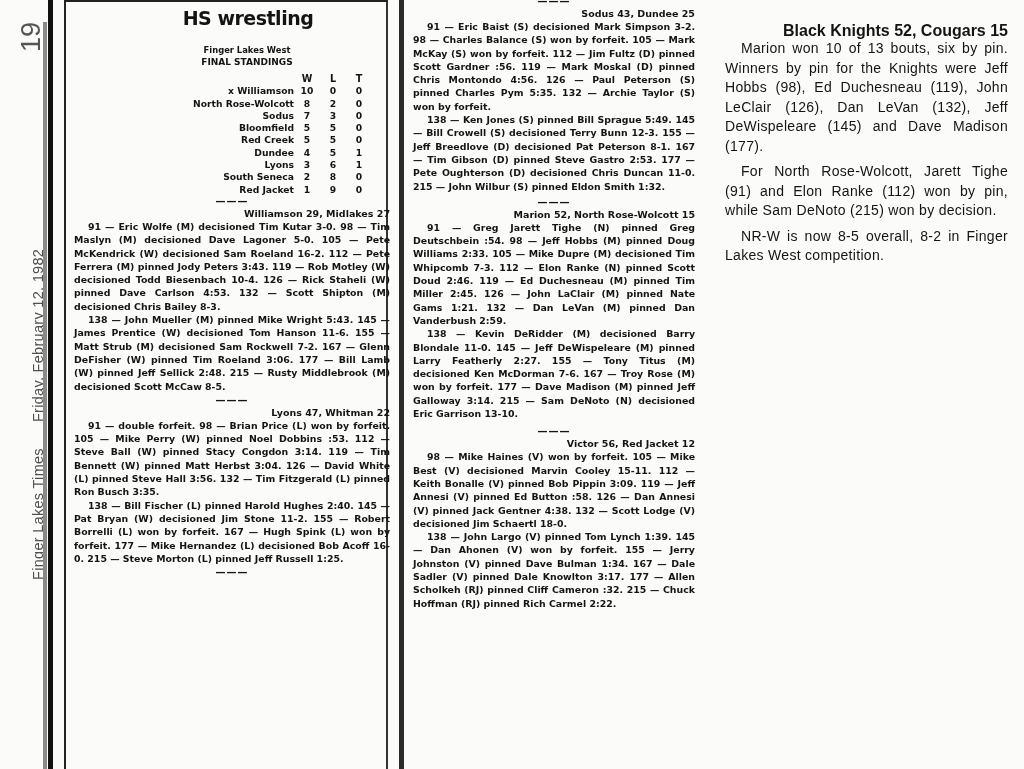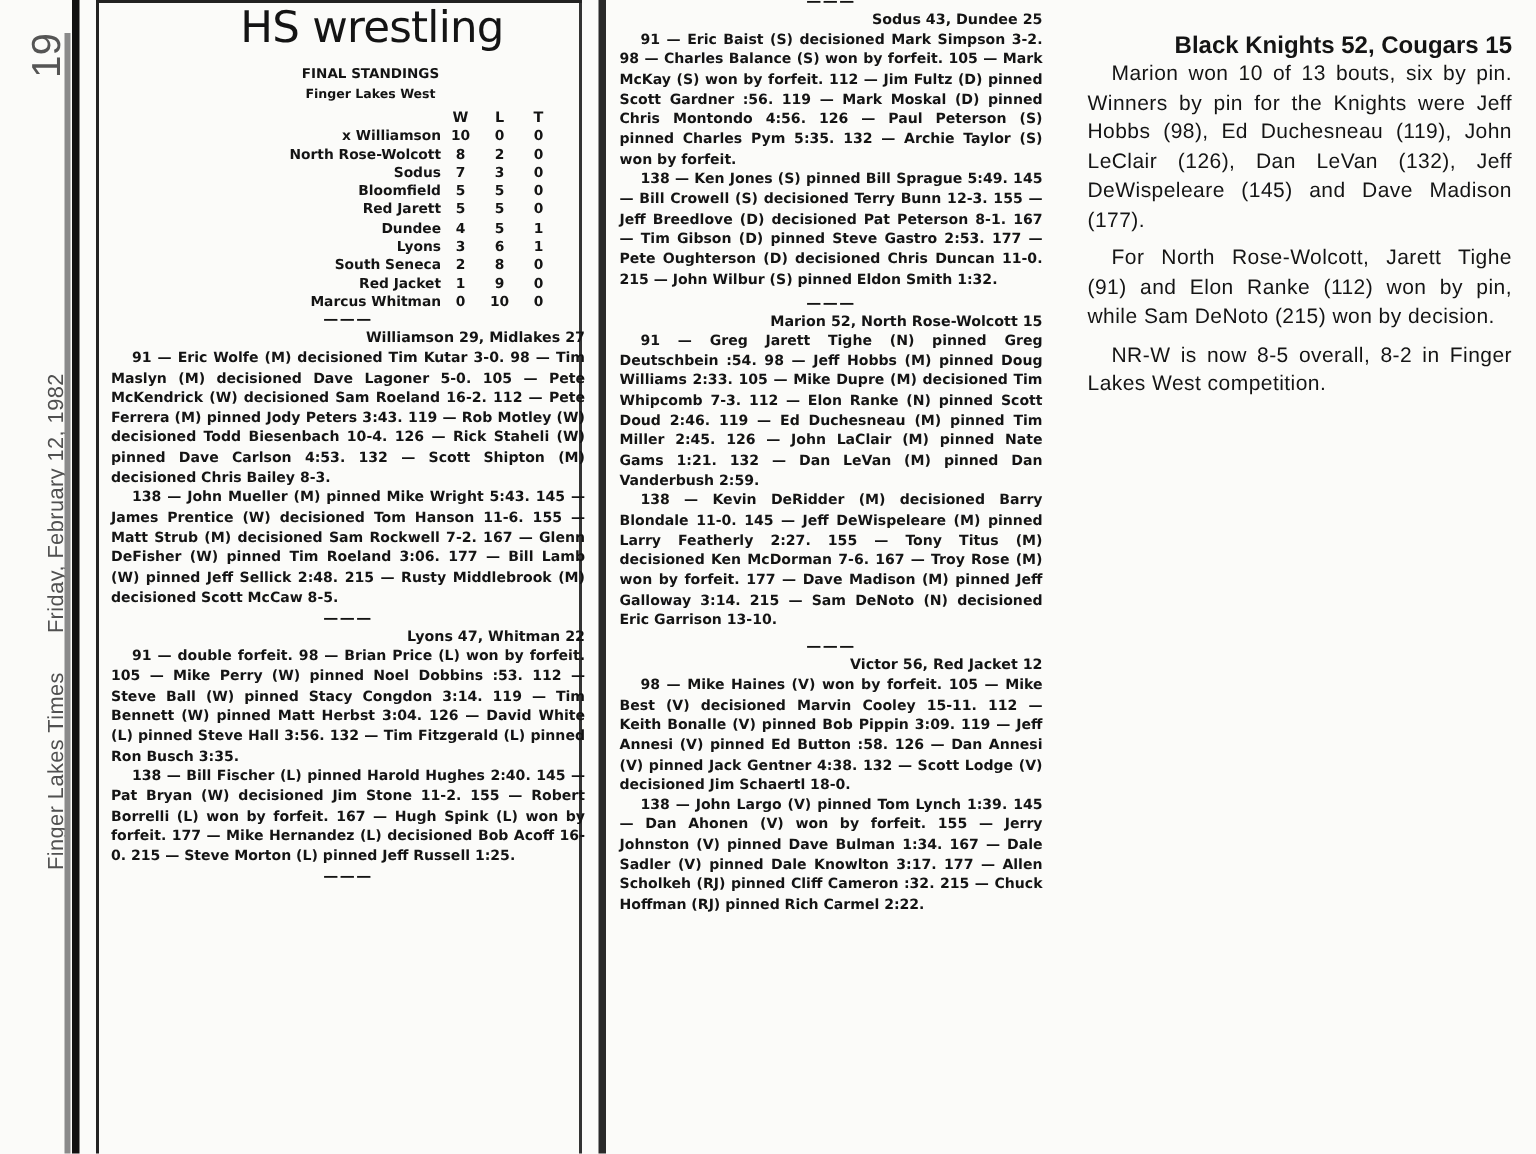--- a/index.html
+++ b/index.html
@@ -30,22 +30,22 @@
   
   .rule-thick { position:absolute; background:#111; }
   .rule-thin  { position:absolute; background:#555; }
 
   
   .col1 {
     position:absolute; left:74px; top:2px; width:316px;
     font-family:"DejaVu Sans", sans-serif; font-size:9.6px; line-height:12.05px;
   }
   .headline {
-    text-align:center; font-family:"DejaVu Sans", sans-serif; font-weight:normal;
-    font-size:29px; letter-spacing:-0.5px; margin:0 0 10px 32px; line-height:32px;
+    text-align:center; font-family:"DejaVu Sans", sans-serif; font-weight:bold;
+    font-size:19px; letter-spacing:-0.5px; margin:0 0 10px 32px; line-height:32px;
   }
   .sub { text-align:center; font-weight:bold; font-size:9px; line-height:12px; margin-left:30px; }
   .sub.small { font-size:8.4px; }
   table.stand { width:298px; border-collapse:collapse; margin-top:5px; }
   table.stand td, table.stand th {
     padding:0; font-weight:bold; font-size:9.2px; line-height:12.3px;
   }
   table.stand th { text-align:center; font-size:9.6px; }
   table.stand td.num { text-align:center; width:26px; }
   table.stand td.name { text-align:right; }
@@ -84,22 +84,22 @@
 
   <div class="rule-thin" style="left:43px;top:22px;width:4px;height:747px;background:#8a8a8a;"></div>
   <div class="rule-thick" style="left:48px;top:0;width:5px;height:769px;"></div>
   <div class="rule-thin" style="left:64px;top:0;width:2px;height:769px;background:#222;"></div>
   <div class="rule-thin" style="left:386px;top:0;width:2px;height:769px;background:#333;"></div>
   <div class="rule-thick" style="left:399px;top:0;width:5px;height:769px;background:#2a2a2a;"></div>
   <div class="rule-thin" style="left:64px;top:0;width:324px;height:2px;background:#222;"></div>
 
   <div class="col1">
     <div class="headline">HS wrestling</div>
+    <div class="sub small">Finger Lakes West</div>
     <div class="sub">FINAL STANDINGS</div>
-    <div class="sub small">Finger Lakes West</div>
 
     <table class="stand">
       <thead>
         <tr>
           <th style="text-align:left"></th>
           <th>W</th>
           <th>L</th>
           <th>T</th>
         </tr>
       </thead>
@@ -122,21 +122,21 @@
             <td class="num">3</td>
             <td class="num">0</td>
           </tr>
           <tr>
             <td class="name">Bloomfield</td>
             <td class="num">5</td>
             <td class="num">5</td>
             <td class="num">0</td>
           </tr>
           <tr>
-            <td class="name">Red Jarett</td>
+            <td class="name">Red Creek</td>
             <td class="num">5</td>
             <td class="num">5</td>
             <td class="num">0</td>
           </tr>
           <tr>
             <td class="name">Dundee</td>
             <td class="num">4</td>
             <td class="num">5</td>
             <td class="num">1</td>
           </tr>
@@ -149,26 +149,20 @@
           <tr>
             <td class="name">South Seneca</td>
             <td class="num">2</td>
             <td class="num">8</td>
             <td class="num">0</td>
           </tr>
           <tr>
             <td class="name">Red Jacket</td>
             <td class="num">1</td>
             <td class="num">9</td>
-            <td class="num">0</td>
-          </tr>
-          <tr>
-            <td class="name">Marcus Whitman</td>
-            <td class="num">0</td>
-            <td class="num">10</td>
             <td class="num">0</td>
           </tr>
         </tbody>
     </table>
 
     <div class="dashes">———</div>
     <div class="game-title">Williamson 29, Midlakes 27</div>
     <p class="para">91 — Eric Wolfe (M) decisioned Tim Kutar 3-0. 98 — Tim Maslyn (M) decisioned Dave Lagoner 5-0. 105 — Pete McKendrick (W) decisioned Sam Roeland 16-2. 112 — Pete Ferrera (M) pinned Jody Peters 3:43. 119 — Rob Motley (W) decisioned Todd Biesenbach 10-4. 126 — Rick Staheli (W) pinned Dave Carlson 4:53. 132 — Scott Shipton (M) decisioned Chris Bailey 8-3.</p>
     <p class="para">138 — John Mueller (M) pinned Mike Wright 5:43. 145 — James Prentice (W) decisioned Tom Hanson 11-6. 155 — Matt Strub (M) decisioned Sam Rockwell 7-2. 167 — Glenn DeFisher (W) pinned Tim Roeland 3:06. 177 — Bill Lamb (W) pinned Jeff Sellick 2:48. 215 — Rusty Middlebrook (M) decisioned Scott McCaw 8-5.</p>
 

